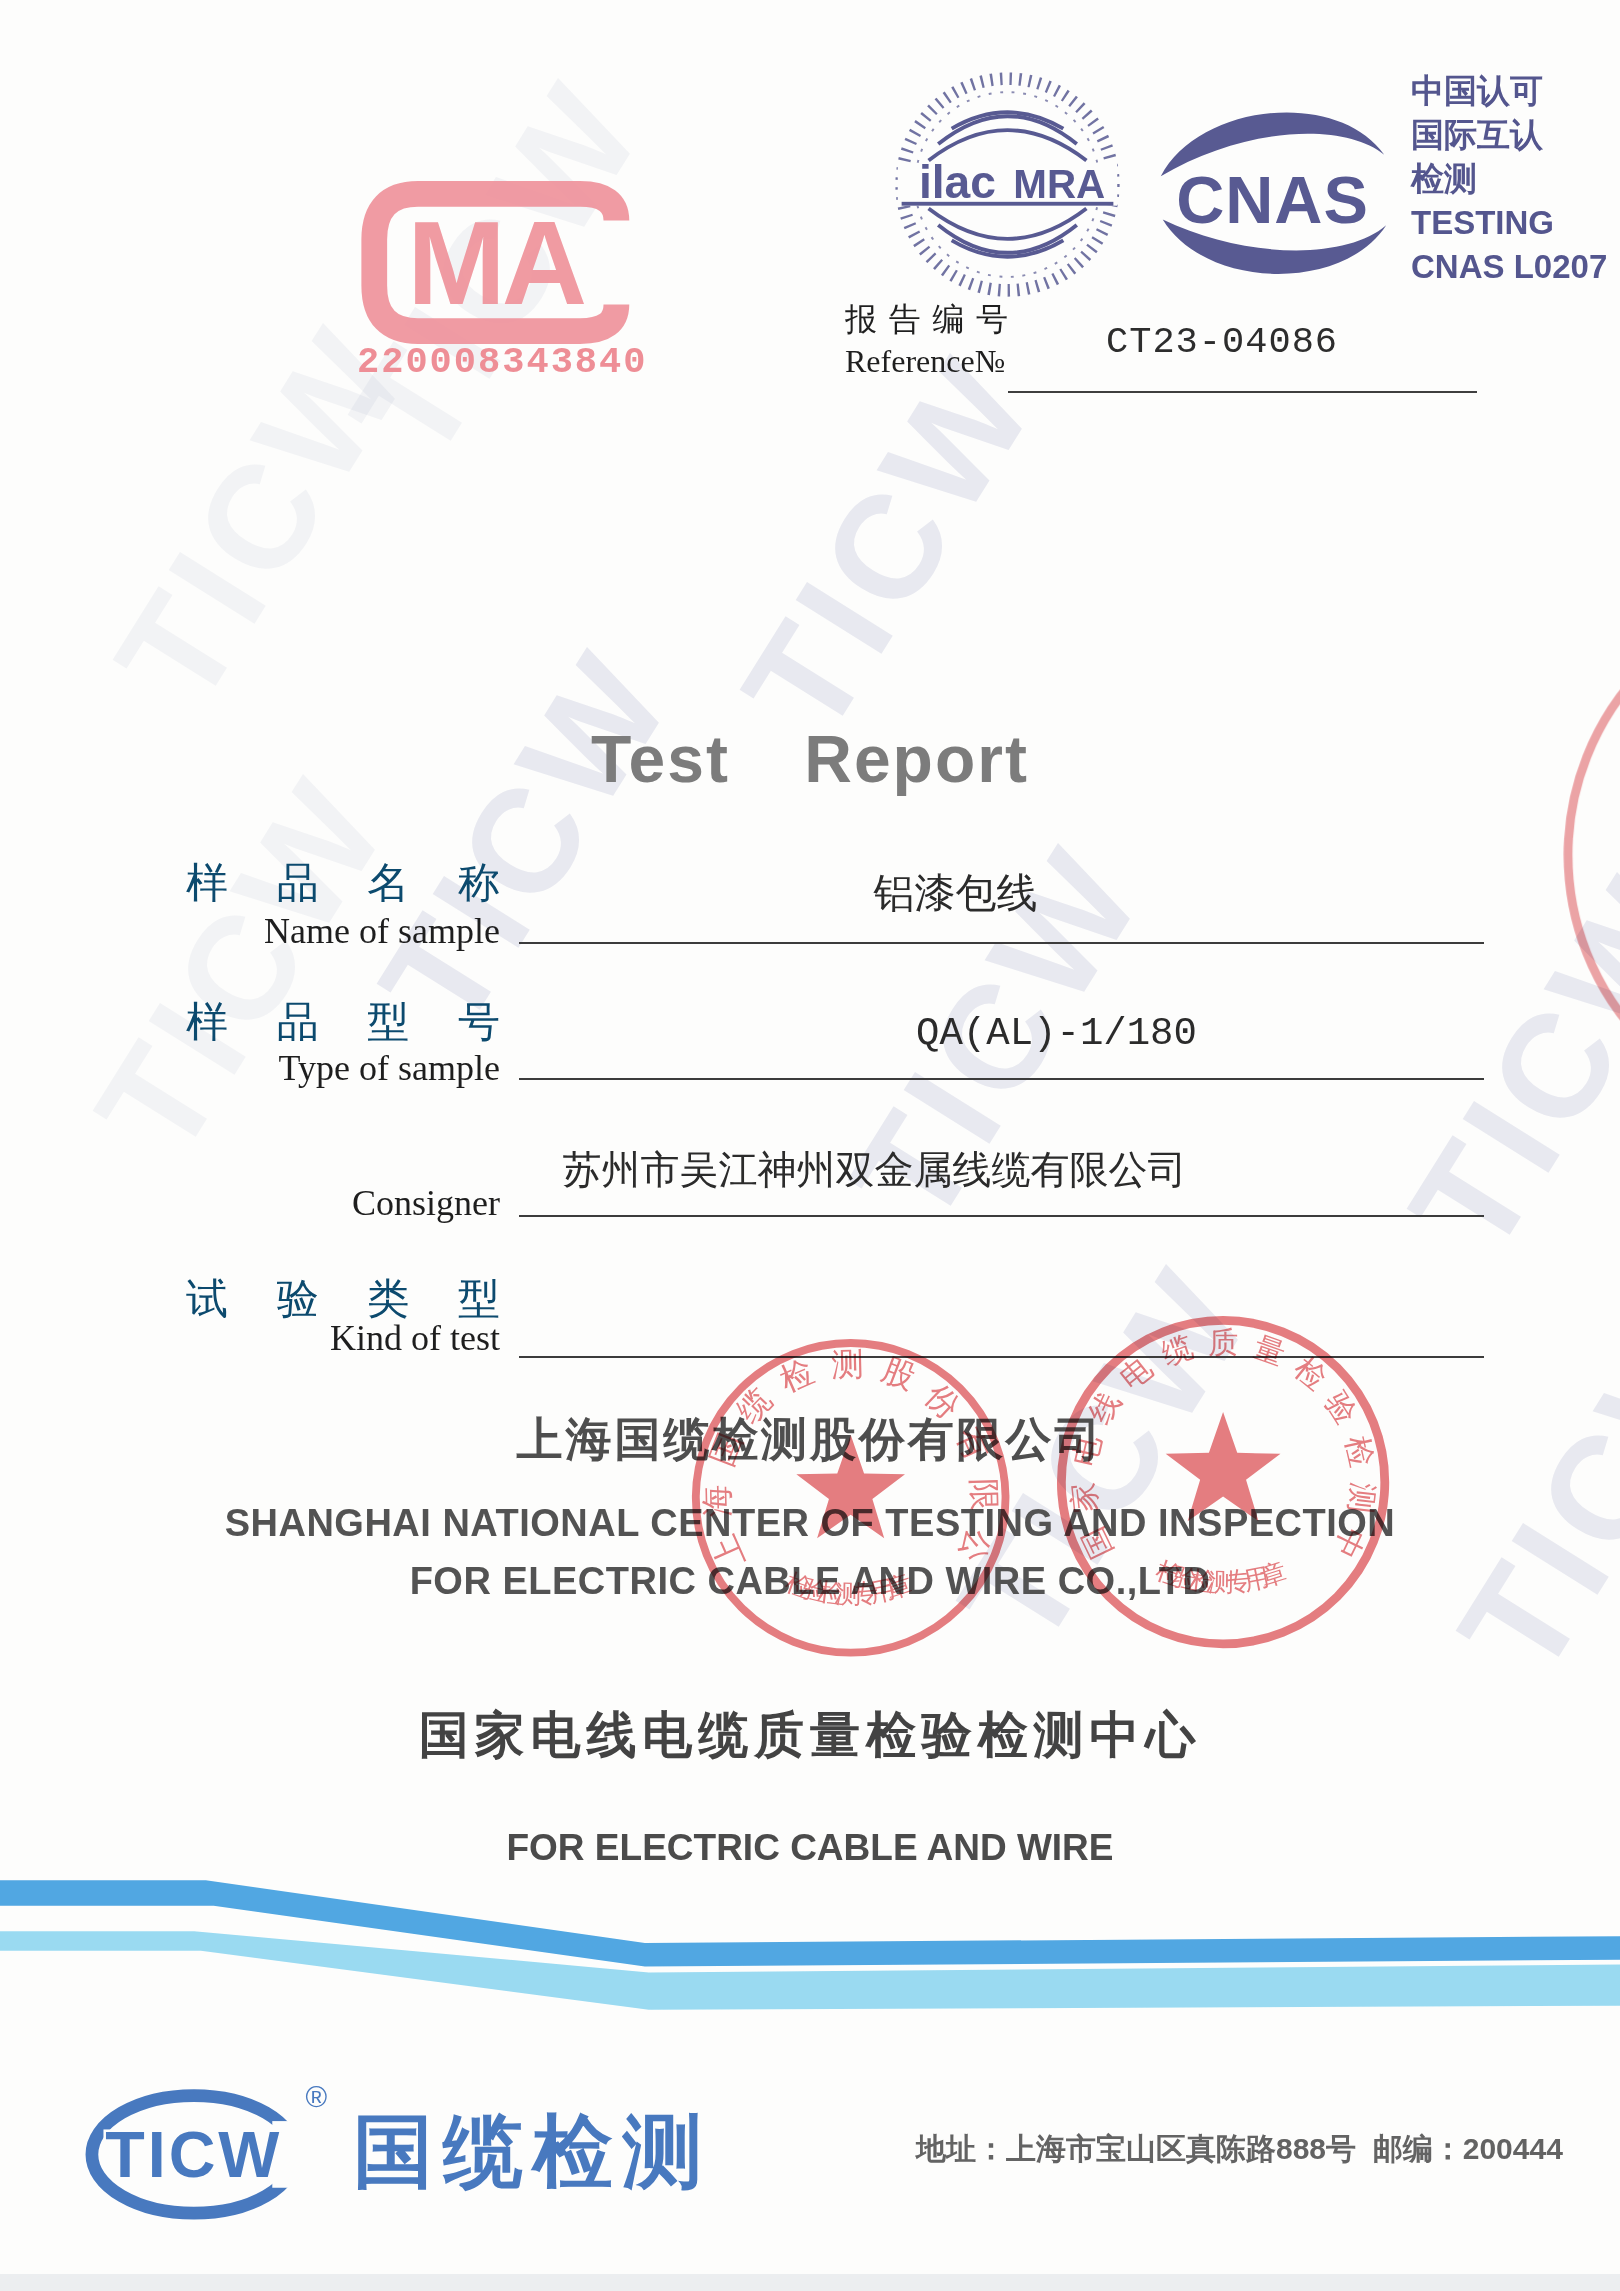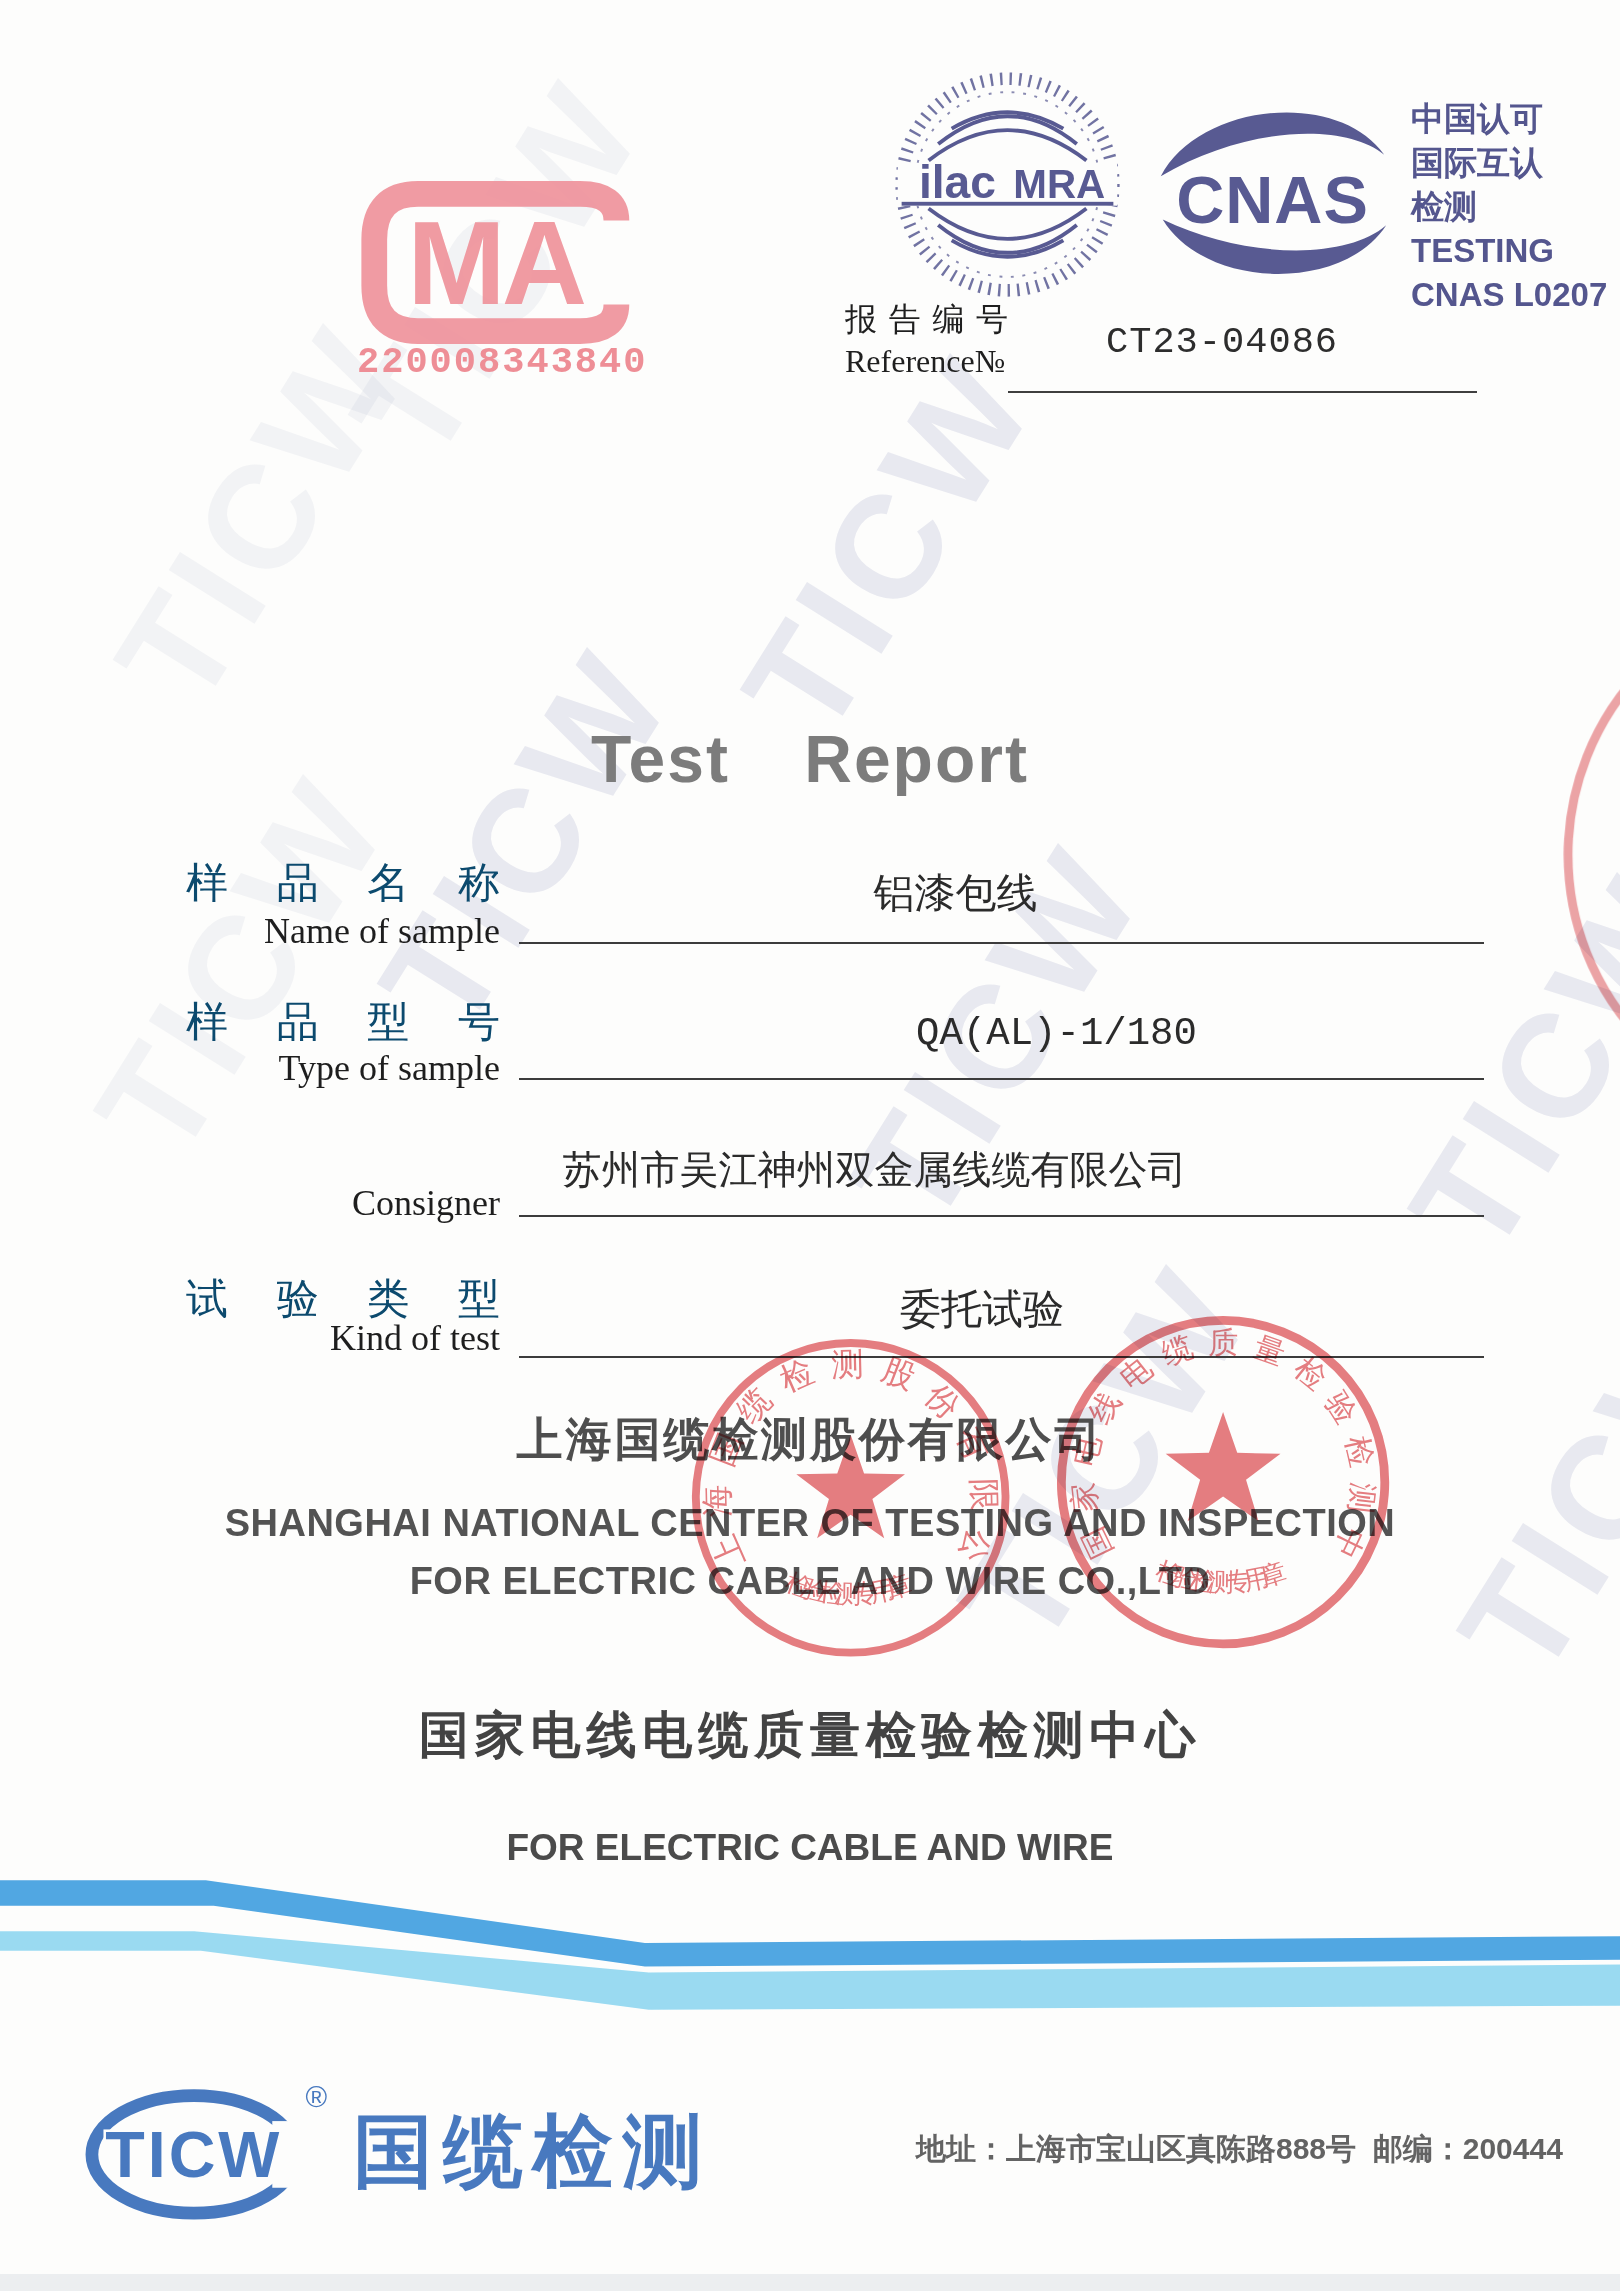--- a/index.html
+++ b/index.html
@@ -19,21 +19,21 @@
   .wm.light{color:rgba(170,175,200,0.13);}
   
   .cma-num{
     left:357px;top:341px;width:286px;text-align:center;
     font-family:"Liberation Mono",monospace;font-size:37px;font-weight:700;
     letter-spacing:2px;color:#ee8e96;
   }
   .accred{
     left:1411px;top:69px;width:206px;
     font-family:"Liberation Sans",sans-serif;font-size:33px;line-height:44px;
-    font-weight:600;color:#54568e;margin-top:28px;
+    font-weight:600;color:#54568e;
   }
   .ref-block{left:845px;top:298px;width:163px;font-size:32px;color:#1f1f1f;}
   .ref-zh{text-align:justify;text-align-last:justify;}
   .ref-en{margin-top:1px;white-space:nowrap;}
   .ref-val{
     left:1106px;top:321px;font-family:"Liberation Mono",monospace;
     font-size:37px;color:#2d2d2d;letter-spacing:1px;
   }
   .ref-line{left:1008px;top:391px;width:469px;height:2px;background:#3f3f3f;}
   
@@ -148,21 +148,20 @@
   <div class="abs lab-en" style="top:1047px">Type of sample</div>
   <div class="abs f-val mono-val" style="top:1012px"><span class="sh" style="transform:translateX(55px)">QA(AL)-1/180</span></div>
   <div class="abs f-line" style="top:1078px"></div>
 
   <div class="abs lab-en" style="top:1182px">Consigner</div>
   <div class="abs f-val" style="top:1143px;font-size:39px"><span class="sh" style="transform:translateX(-127px)">苏州市吴江神州双金属线缆有限公司</span></div>
   <div class="abs f-line" style="top:1215px"></div>
 
   <div class="abs lab-zh" style="top:1271px">试 验 类 型</div>
   <div class="abs lab-en" style="top:1317px">Kind of test</div>
-  <div class="abs f-val" style="top:1282px"><span class="sh" style="transform:translateX(-19.6px)">委托试验</span></div>
   <div class="abs f-line" style="top:1356px"></div>
 
   <div class="abs org-line org-zh">上海国缆检测股份有限公司</div>
   <div class="abs org-line org-en1">SHANGHAI NATIONAL CENTER OF TESTING AND INSPECTION</div>
   <div class="abs org-line org-en2">FOR ELECTRIC CABLE AND WIRE CO.,LTD</div>
   <div class="abs org-line ctr-zh">国家电线电缆质量检验检测中心</div>
   <div class="abs org-line ctr-en2">FOR ELECTRIC CABLE AND WIRE</div>
 
   <svg class="stamp-layer" style="left:0;top:0" width="1620" height="2292" viewBox="0 0 1653 2338">
     <defs>

